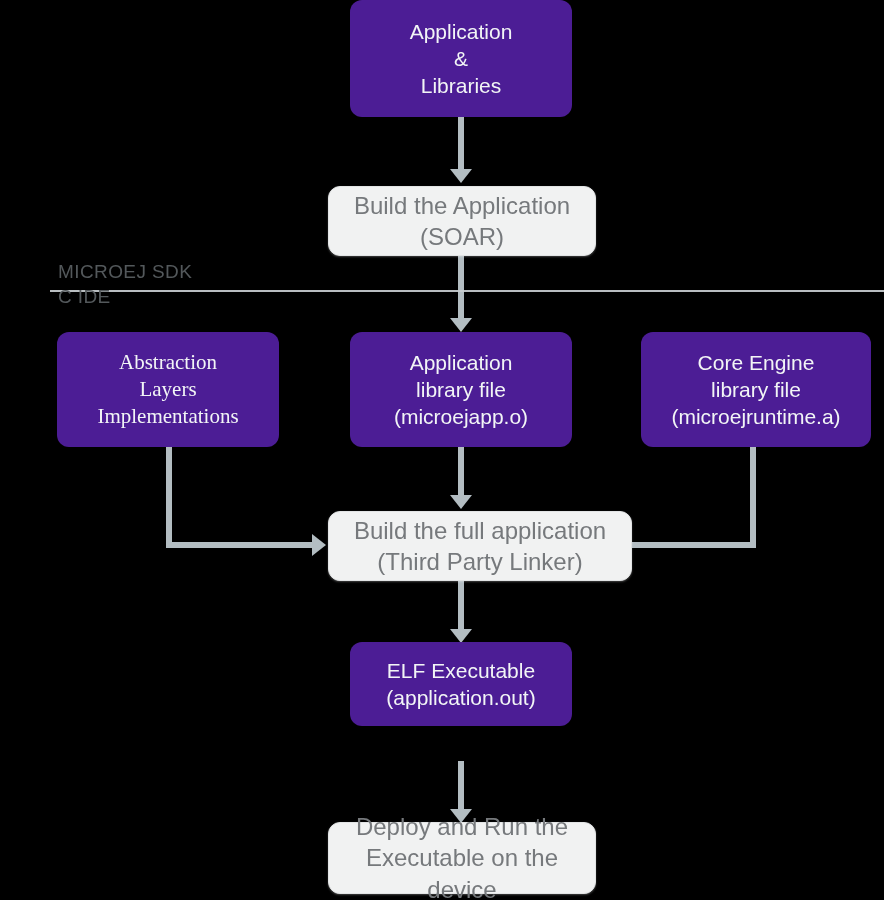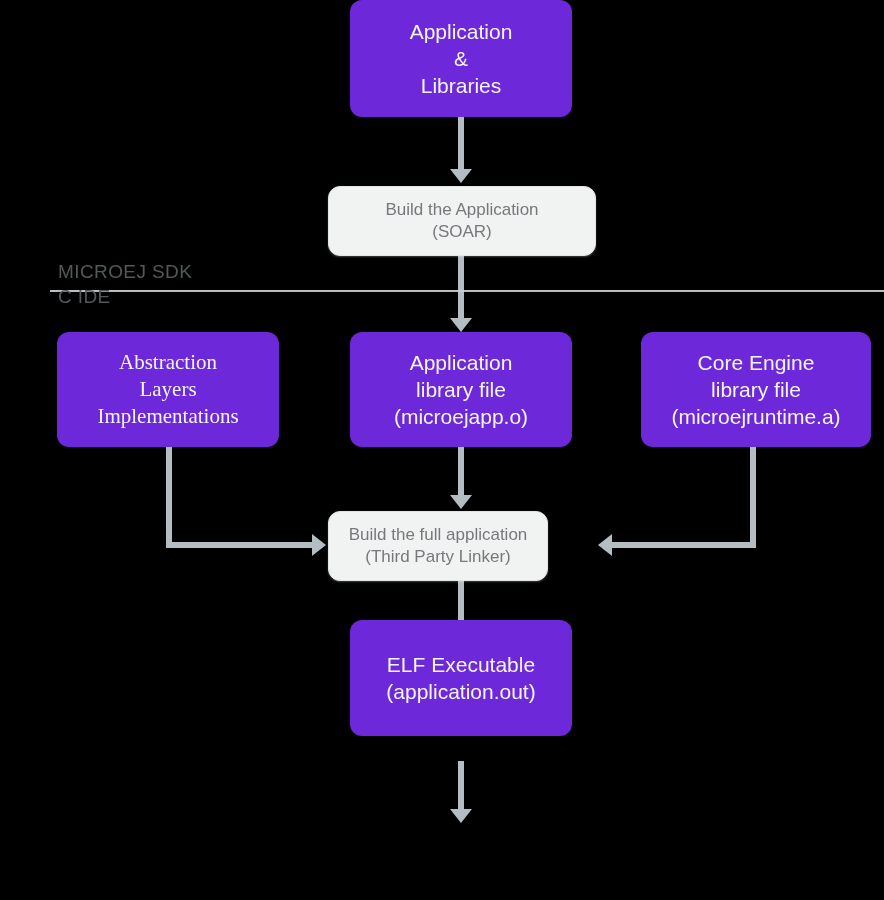--- a/index.html
+++ b/index.html
@@ -32,29 +32,29 @@
     justify-content: center;
     text-align: center;
     line-height: 1.30;
   }
   .node .node-label {
     display: block;
     white-space: pre-line;
     padding: 0 8px;
   }
   .node.dark {
-    background: #6d28d9;
+    background: #4c1d95;
     color: #f2f5f6;
     font-size: 21px;
     font-weight: 400;
   }
   .node.light {
     background: #f1f2f2;
     color: #76797c;
-    font-size: 17px;
+    font-size: 24px;
     font-weight: 400;
     border: 1px solid #e2e4e5;
     box-shadow: 0 1px 2px rgba(255,255,255,0.25);
   }
 
   
   .conn {
     position: absolute;
     background: #b3bdc2;
   }
@@ -154,24 +154,28 @@
 library file
 (microejapp.o)</span>
   </div>
 
   <div class="node dark" style="left:641px; top:332px; width:230px; height:115px;">
     <span class="node-label">Core Engine
 library file
 (microejruntime.a)</span>
   </div>
 
-  <div class="node light" style="left:328px; top:511px; width:220px; height:70px;justify-content:center;">
+  <div class="node light" style="left:328px; top:511px; width:304px; height:70px;justify-content:center;">
     <span class="node-label">Build the full application
 (Third Party Linker)</span>
   </div>
 
-  <div class="node dark" style="left:350px; top:620px; width:222px; height:116px;">
+  <div class="node dark" style="left:350px; top:642px; width:222px; height:84px;">
     <span class="node-label">ELF Executable
 (application.out)</span>
   </div>
 
+  <div class="node light" style="left:328px; top:822px; width:268px; height:72px;">
+    <span class="node-label">Deploy and Run the
+Executable on the device</span>
+  </div>
 
 </div>
 
 </body></html>

